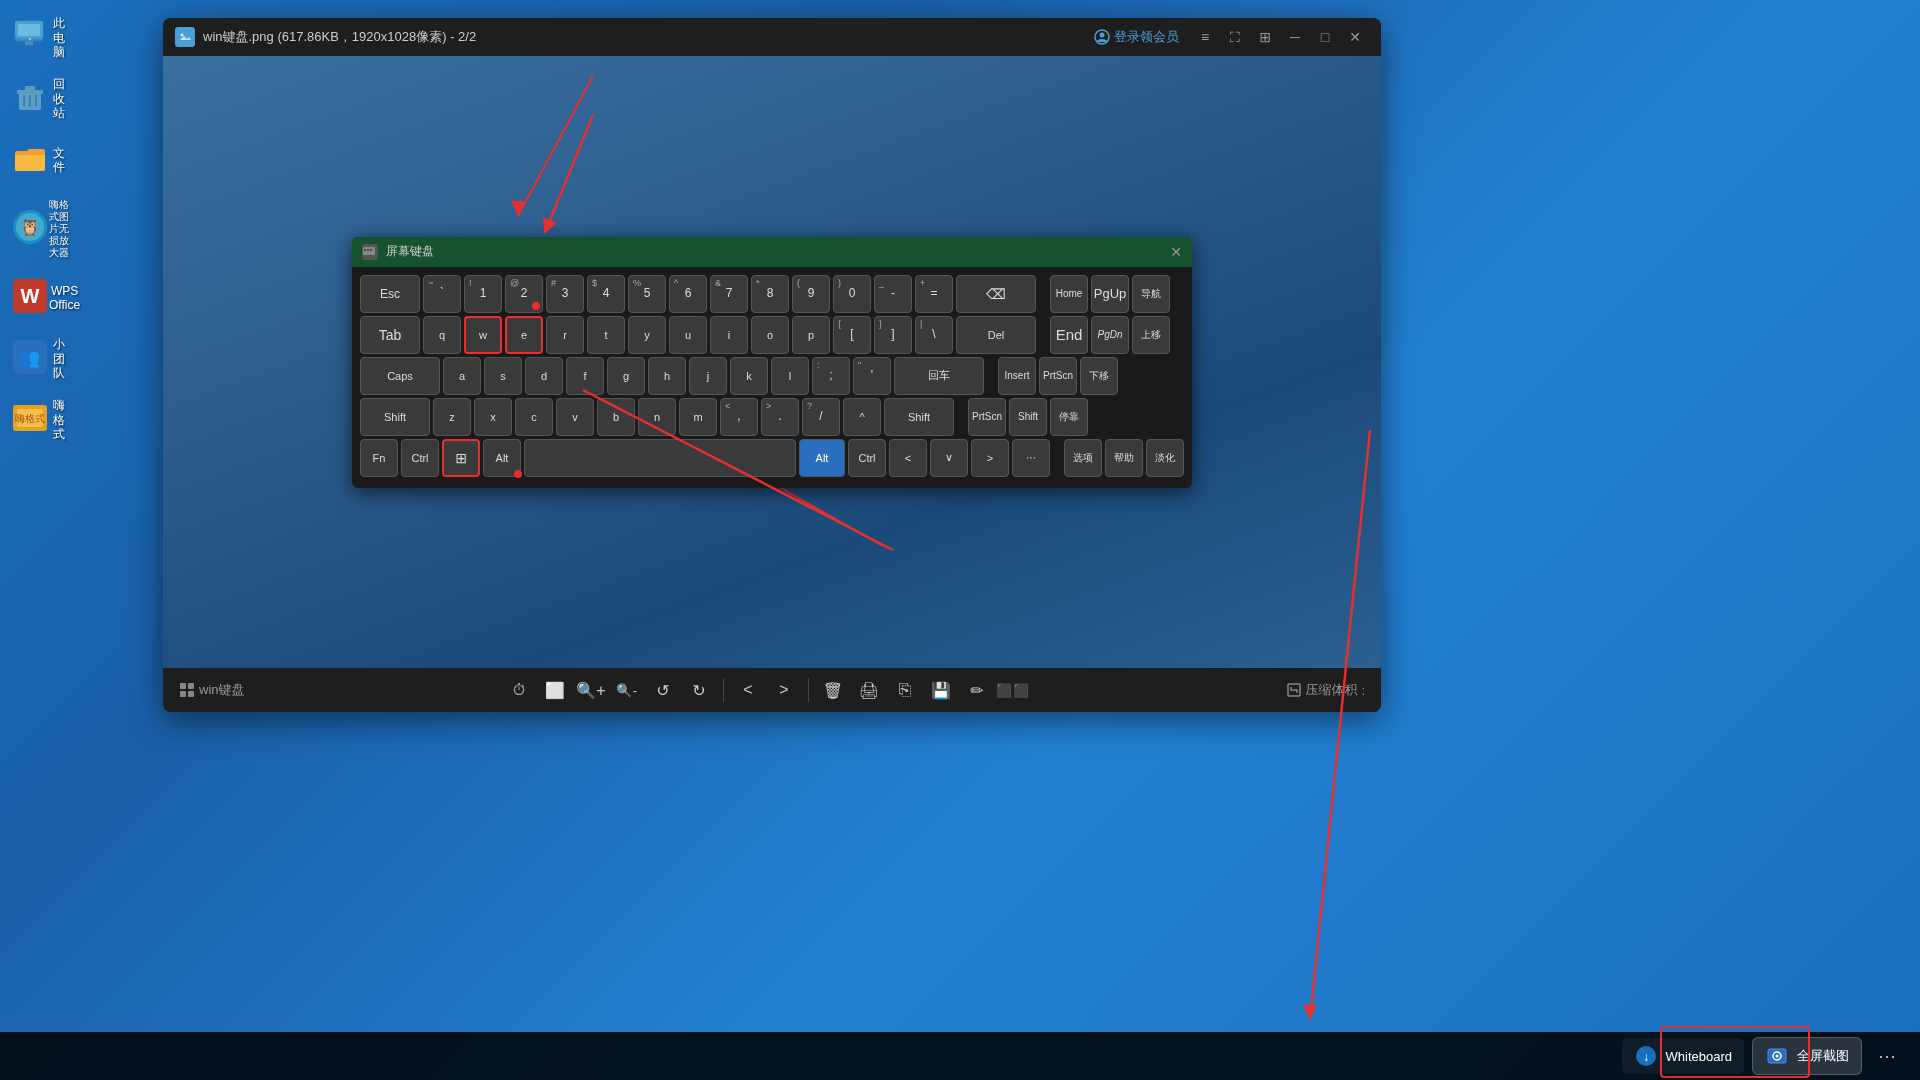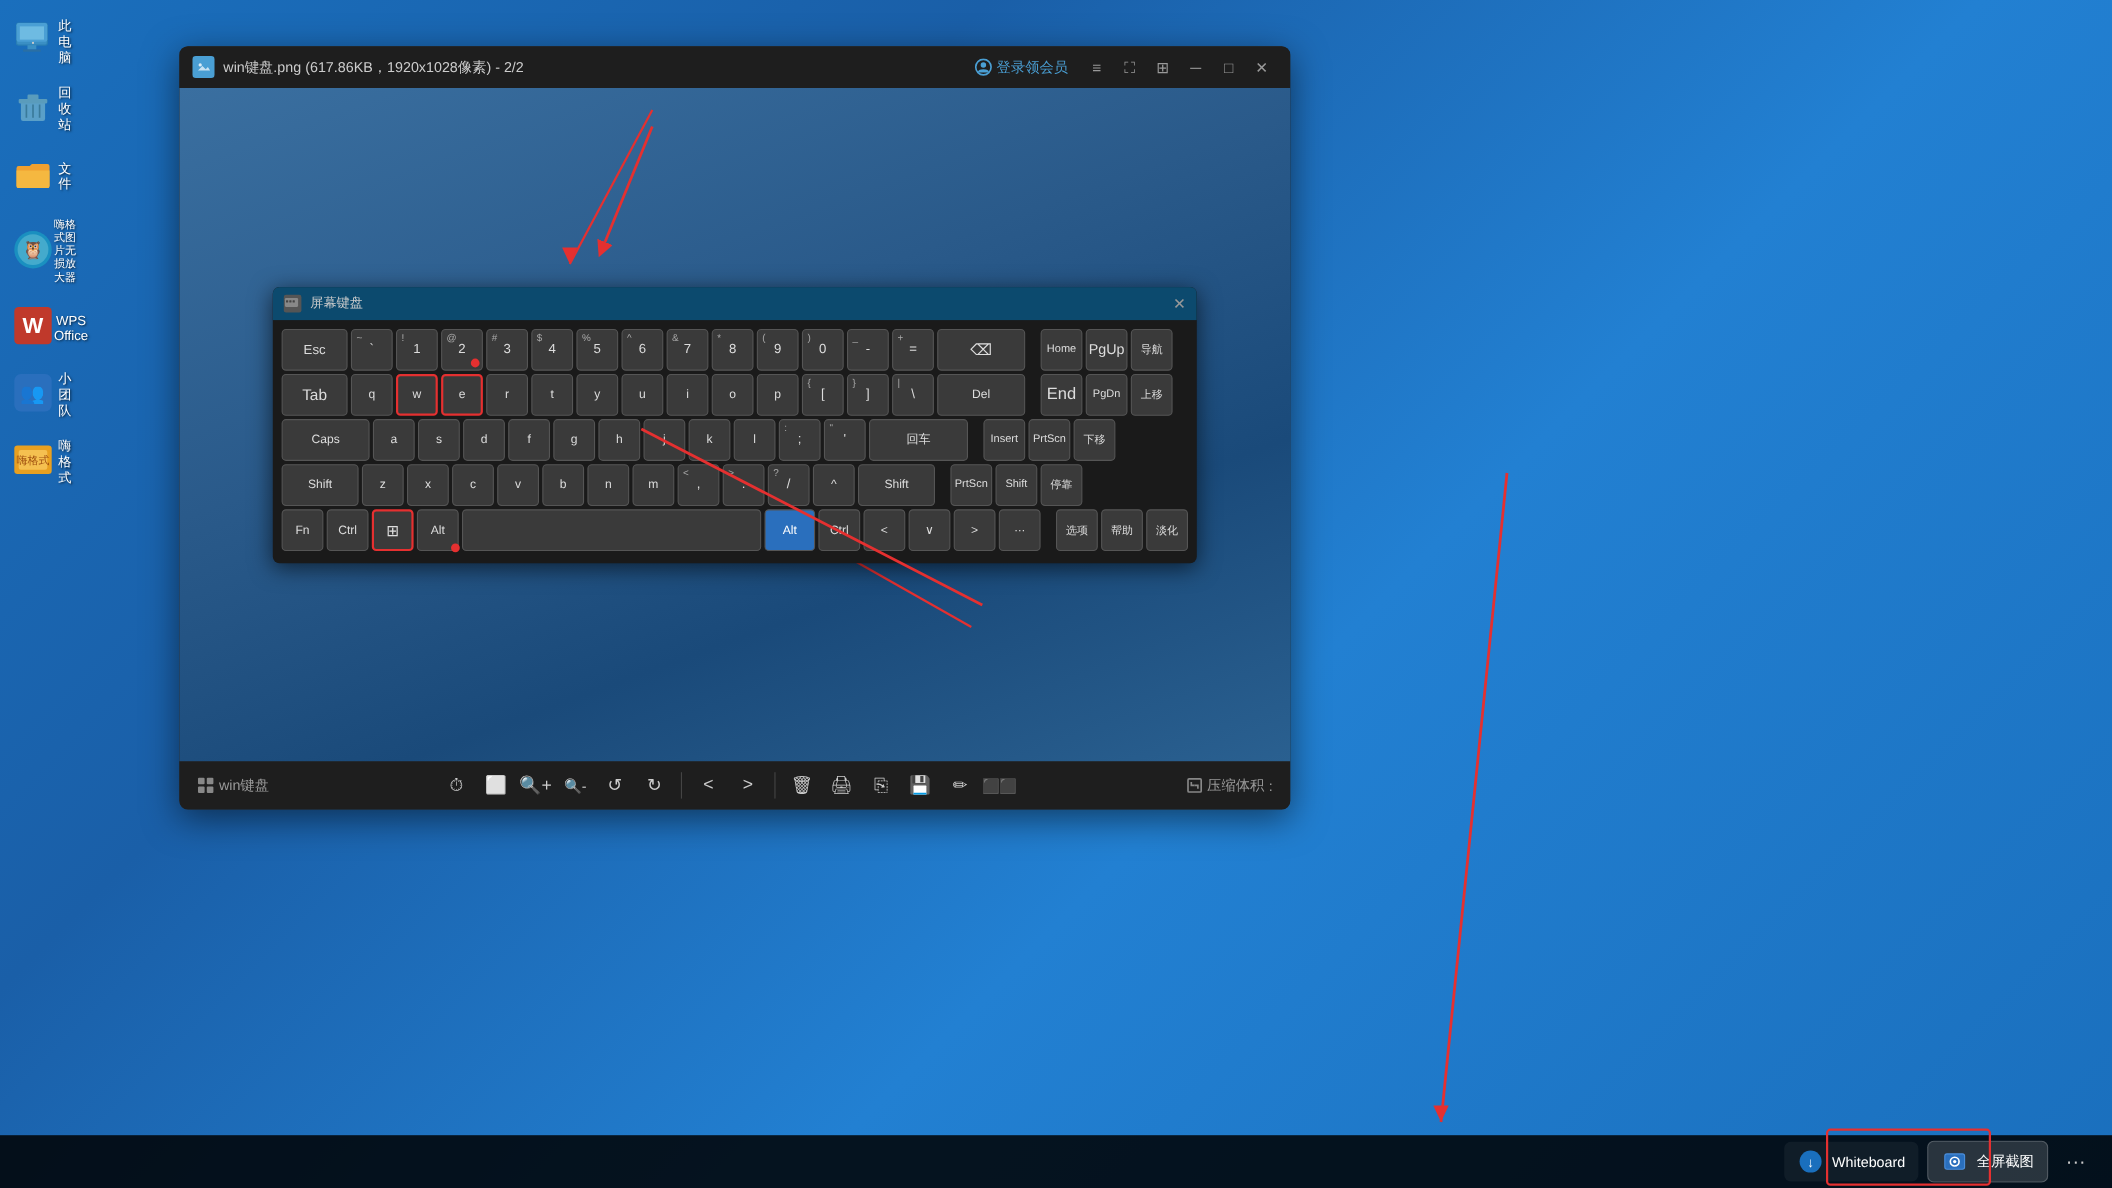--- a/index.html
+++ b/index.html
@@ -46,22 +46,22 @@
       font-size: 12px;
       text-align: center;
       text-shadow: 1px 1px 2px rgba(0,0,0,0.7);
       line-height: 1.2;
     }
 
     
     .viewer-window {
       position: absolute;
       left: 163px;
-      top: 42px;
-      width: 1010px;
+      top: 18px;
+      width: 1218px;
       height: 694px;
       background: #2a2a2a;
       border-radius: 8px;
       box-shadow: 0 8px 32px rgba(0,0,0,0.5);
       display: flex;
       flex-direction: column;
       overflow: hidden;
     }
 
     .viewer-titlebar {
@@ -147,21 +147,21 @@
     .osk-window {
       position: relative;
       width: 840px;
       background: #1a1a1a;
       border-radius: 6px;
       box-shadow: 0 4px 20px rgba(0,0,0,0.6);
       overflow: hidden;
     }
 
     .osk-titlebar {
-      background: #0c4a6e;
+      background: #14532d;
       height: 30px;
       display: flex;
       align-items: center;
       padding: 0 10px;
       gap: 8px;
     }
 
     .osk-titlebar .osk-icon {
       width: 16px;
       height: 16px;
@@ -575,21 +575,21 @@
               <span class="key-top">}</span>
               <span class="key-main">]</span>
             </div>
           <div class="key double-line">
               <span class="key-top">|</span>
               <span class="key-main">\</span>
             </div>
           <div class="key wider" style="font-size:11px;">Del</div>
           <div style="width:8px;flex-shrink:0;"></div>
           <div class="key" style="font-size:15px;">End</div>
-          <div class="key" style="font-size:10px;">PgDn</div>
+          <div class="key" style="font-size:10px;font-style:italic;">PgDn</div>
           <div class="key" style="font-size:10px;">上移</div>
         </div>
 
         <div class="key-row">
           <div class="key wider" style="font-size:11px;">Caps</div>
           <div class="key">a</div>
           <div class="key">s</div>
           <div class="key">d</div>
           <div class="key">f</div>
           <div class="key">g</div>

